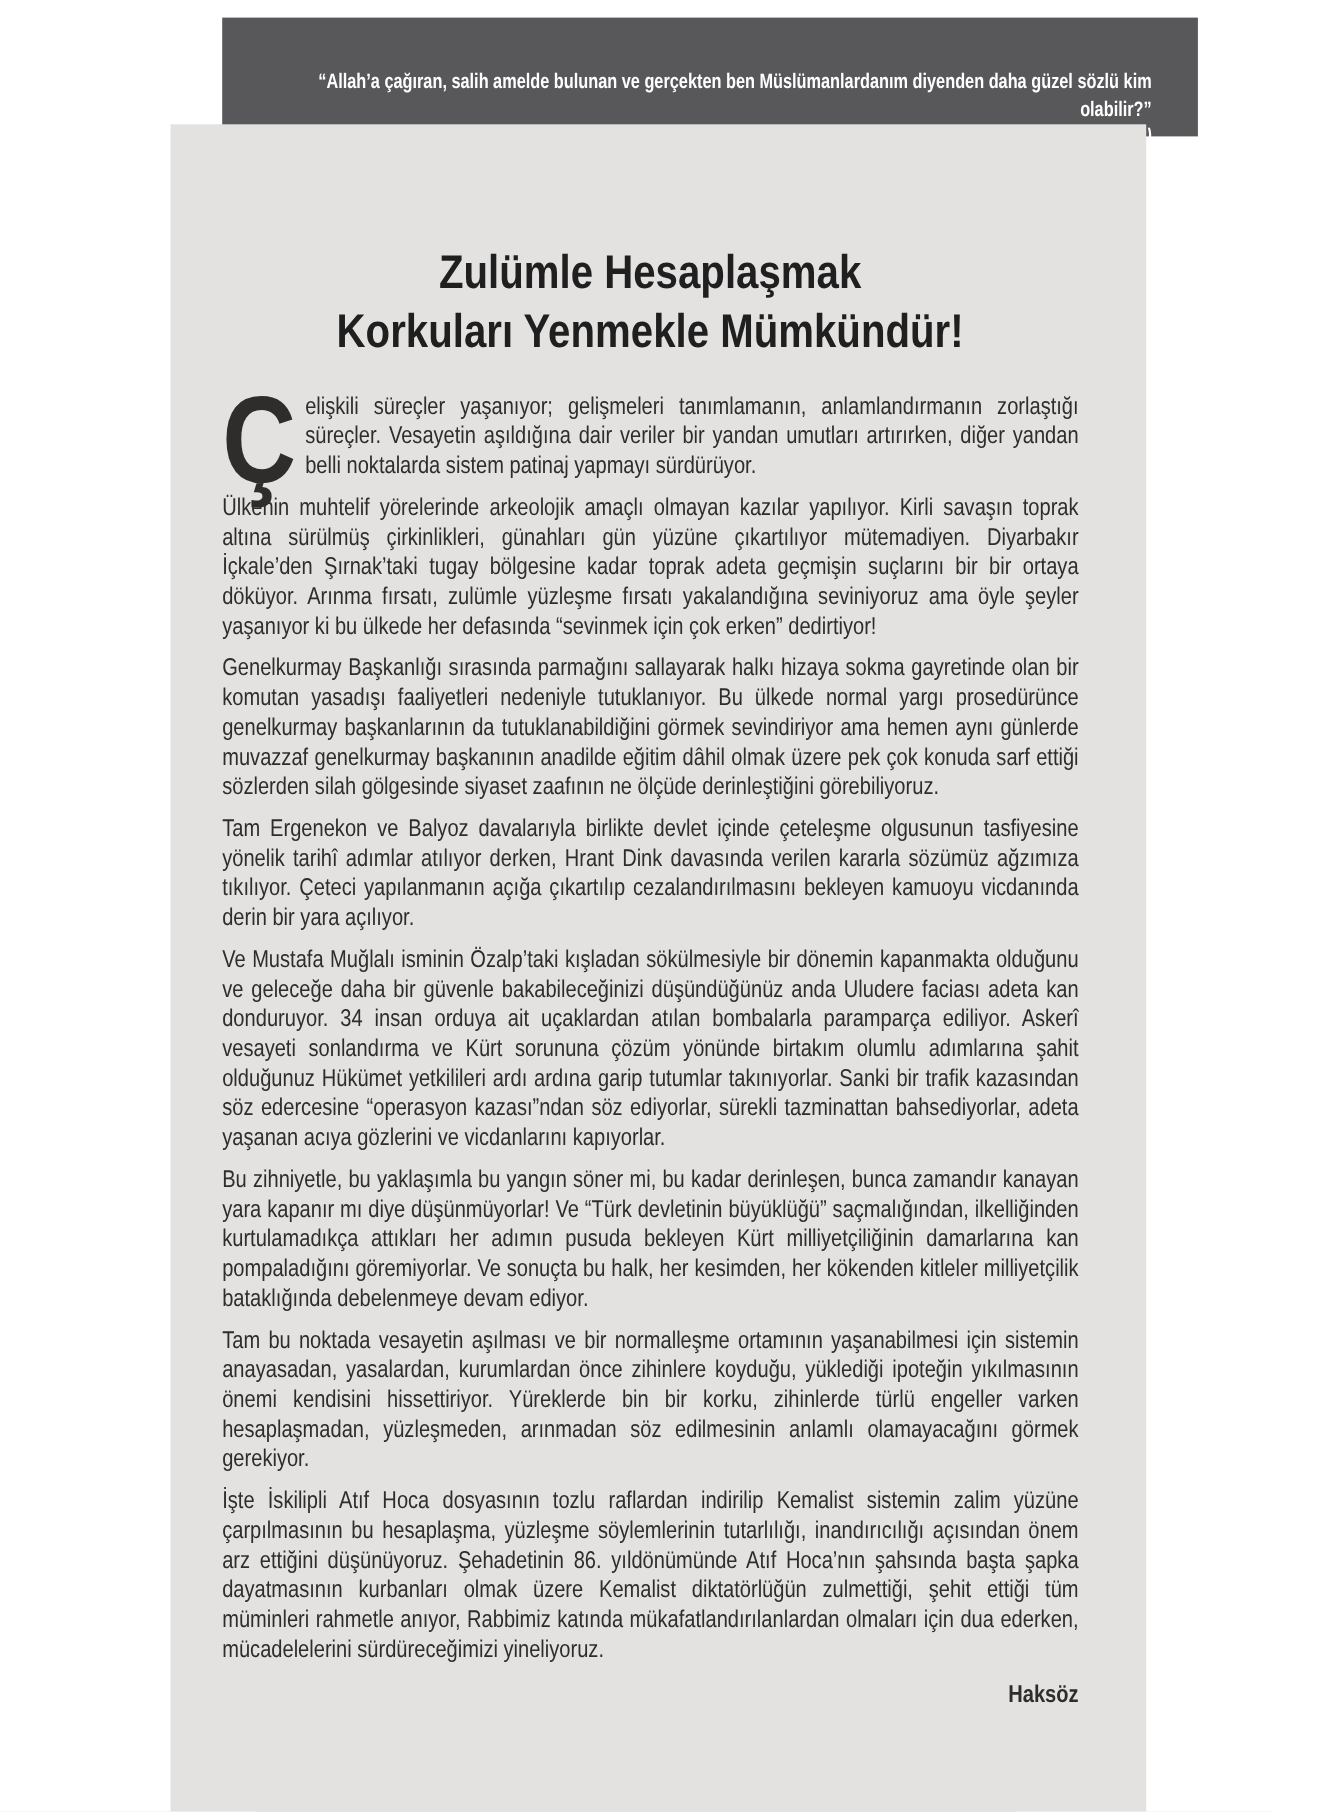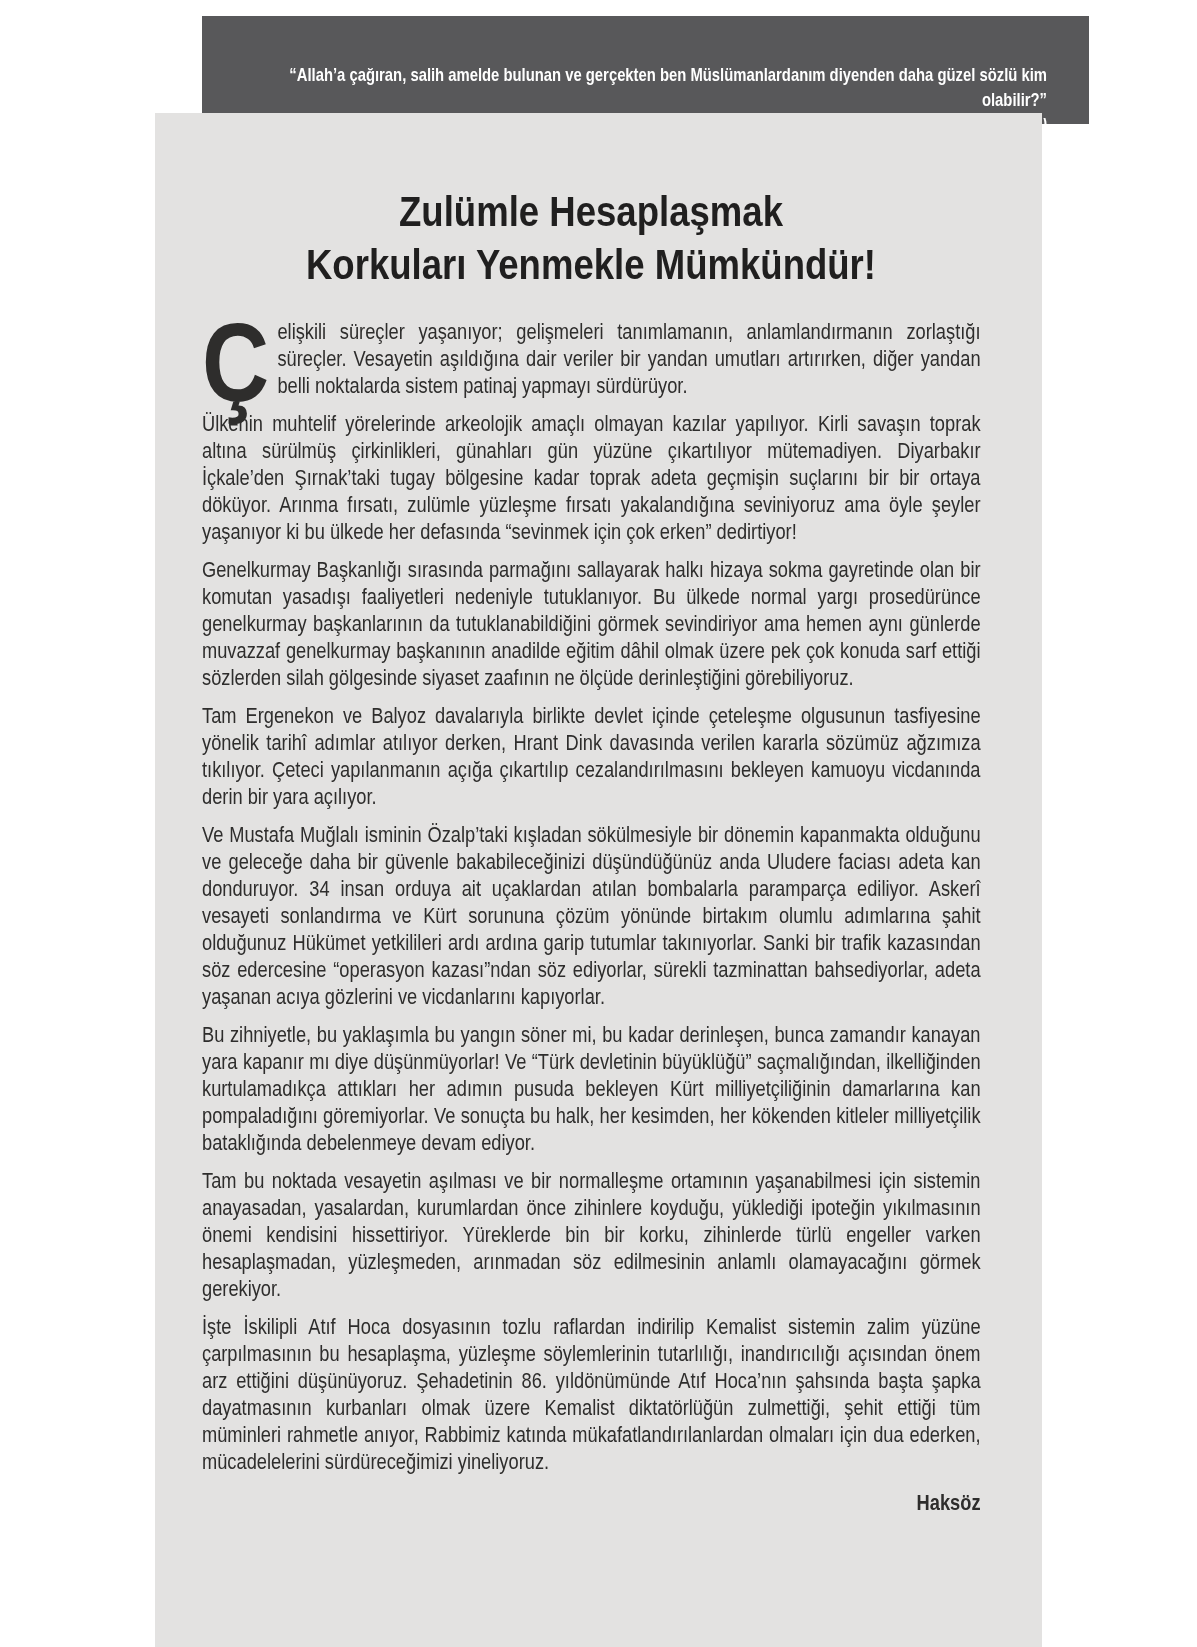--- a/index.html
+++ b/index.html
@@ -20,21 +20,21 @@
     transform:scaleX(0.78);transform-origin:right top;
     text-align:right;color:#ffffff;font-weight:bold;
     font-size:19px;line-height:25px;
   }
   .quote-ref{font-style:italic;font-weight:bold;}
   
   .paper{
     position:absolute;left:155px;top:113px;width:887px;height:1534px;
     background:var(--paper,#e3e2e1);
   }
-  .content{padding:72px 62px 0 47px;}
+  .content{padding:72px 62px 0 47px;margin-top:37px;}
   h1.title{
     margin:0 0 27px 0;text-align:center;
     font-size:43px;line-height:53px;font-weight:bold;
     color:#201f1f;
     transform:scaleX(0.85);transform-origin:center top;
     white-space:nowrap;
   }
   h1.title span{display:block;}
   .squeeze{
     width:938px;

